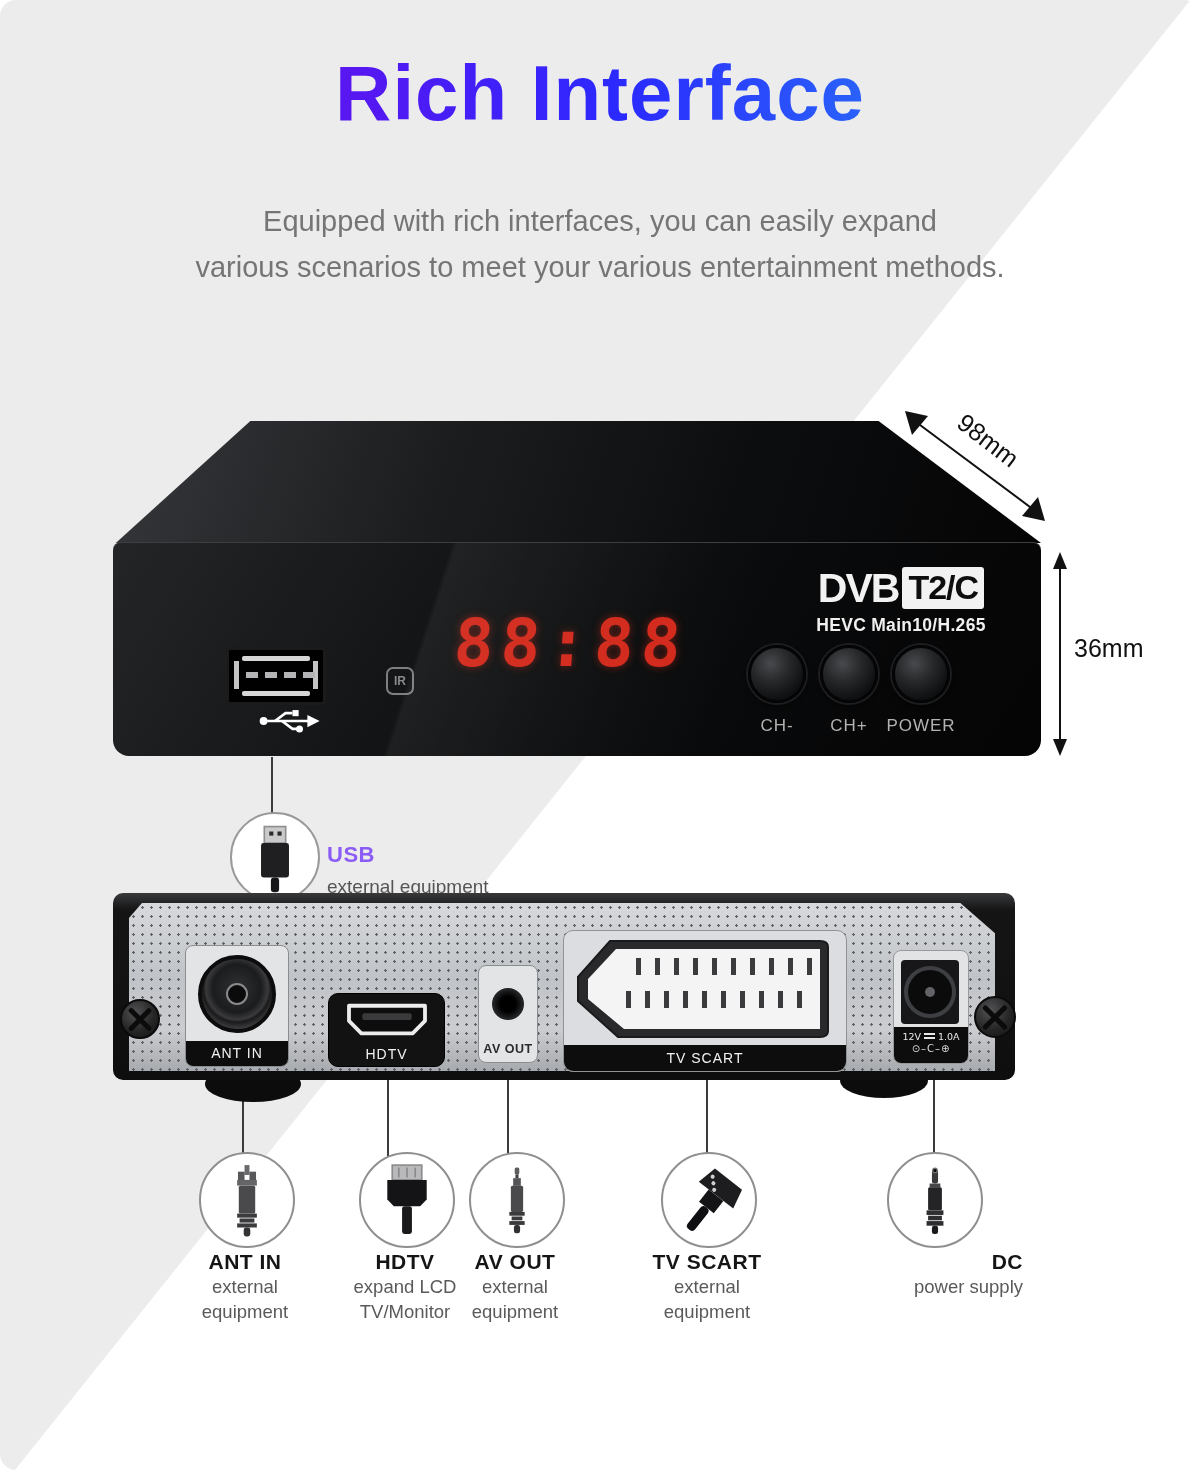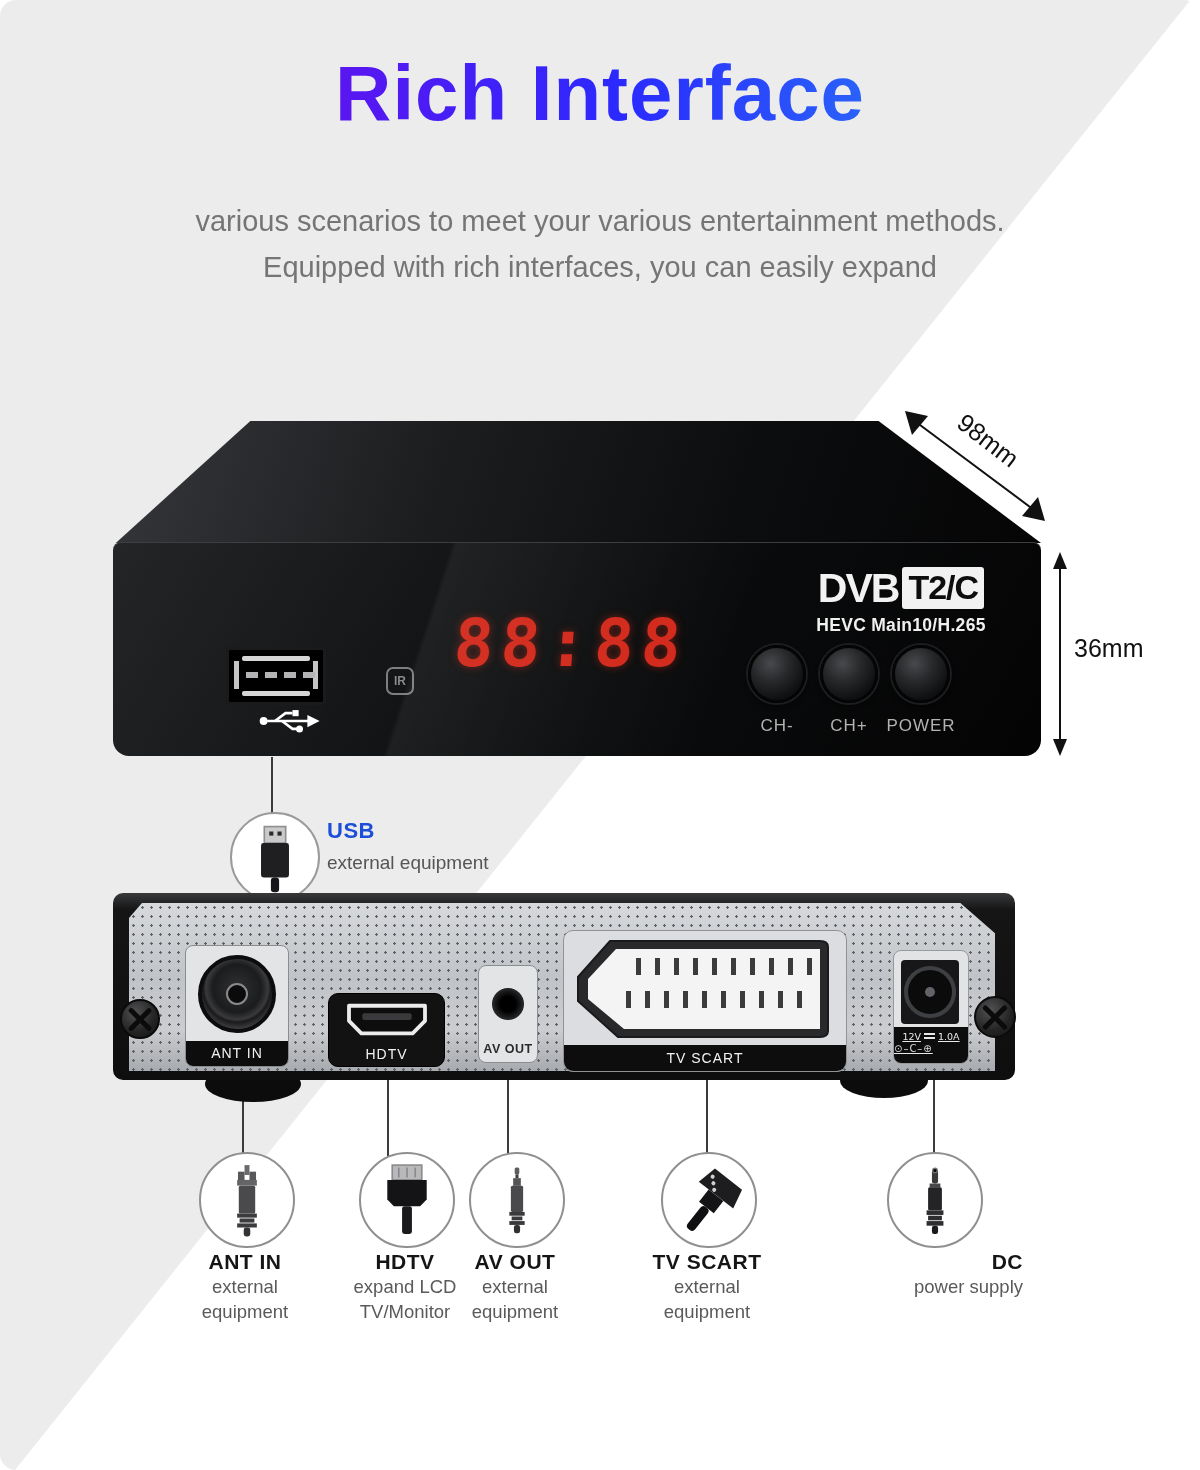--- a/index.html
+++ b/index.html
@@ -74,21 +74,21 @@
   .knob{width:52px;height:52px;border-radius:50%;border:3px solid #050506;
     background:radial-gradient(circle at 38% 30%,#47494c 0%,#26282a 38%,#101112 72%,#0a0b0c 100%);
     box-shadow:0 0 0 2px #1d1e20,0 3px 5px rgba(0,0,0,.6);}
   .btn-label{margin-top:13px;font-size:17px;color:#b3b3b3;letter-spacing:1px;white-space:nowrap;}
 
   
   .usb-line{position:absolute;left:271px;top:757px;width:2px;height:57px;background:#3b3b3b;}
   .usb-circle{position:absolute;left:230px;top:812px;width:86px;height:86px;border-radius:50%;
     background:#fff;border:2px solid #9a9a9a;display:flex;align-items:center;justify-content:center;}
   .usb-text{position:absolute;left:327px;top:818px;}
-  .usb-title{font-size:22px;font-weight:bold;color:#1d4ed8;letter-spacing:.5px;}
+  .usb-title{font-size:22px;font-weight:bold;color:#8b5cf6;letter-spacing:.5px;margin-top:24px;}
   .usb-desc{font-size:19px;color:#555;margin-top:8px;}
 
   
   .foot{position:absolute;background:#0c0c0d;border-radius:50%;z-index:1;}
   .foot-l{left:205px;top:1066px;width:96px;height:36px;}
   .foot-r{left:840px;top:1064px;width:88px;height:34px;}
   .rear{position:absolute;left:113px;top:893px;width:902px;height:187px;z-index:2;border-radius:10px;
     background:linear-gradient(180deg,#38393b 0%,#151516 9%,#0e0e0f 100%);}
   .plate{position:absolute;left:16px;top:10px;width:866px;height:168px;
     background-image:radial-gradient(#5d6167 1.05px,rgba(0,0,0,0) 1.45px),
@@ -122,21 +122,21 @@
   .mod-scart{left:450px;top:37px;width:282px;height:140px;background:#dcdde0;border:1px solid #909396;border-radius:10px;}
   .scart-svg{position:absolute;left:10px;top:8px;width:262px;height:100px;}
   .mod-scart .module-band{height:26px;line-height:26px;border-radius:0 0 9px 9px;}
   .mod-dc{left:780px;top:57px;width:74px;height:112px;background:#e2e3e5;border:1px solid #97999c;}
   .dc-block{position:absolute;left:7px;top:9px;width:58px;height:64px;background:#17171a;border-radius:4px;
     display:flex;align-items:center;justify-content:center;}
   .dc-ring{width:44px;height:44px;border-radius:50%;border:4px solid #3d3f42;background:#0b0b0c;
     display:flex;align-items:center;justify-content:center;}
   .dc-pin{width:10px;height:10px;border-radius:50%;background:#616366;}
   .dc-band{position:absolute;left:0;right:0;bottom:0;height:36px;background:#0d0d0d;border-radius:0 0 7px 7px;
-    text-align:left;color:#e8e8e8;font-family:"DejaVu Sans",sans-serif;text-decoration:underline;}
+    text-align:center;color:#e8e8e8;font-family:"DejaVu Sans",sans-serif;}
   .dc-rating{font-size:9.5px;margin-top:4px;display:flex;align-items:center;justify-content:center;gap:3px;}
   .dc-sym{display:inline-block;width:11px;height:5px;border-top:2px solid #e8e8e8;position:relative;}
   .dc-sym::after{content:"";position:absolute;left:0;top:2px;width:11px;border-top:2px dashed #e8e8e8;}
   .dc-polarity{font-size:10px;letter-spacing:1px;margin-top:1px;color:#ddd;}
 
   
   .co-line{position:absolute;width:2px;background:#3b3b3b;}
   .co-l1{left:242px;top:1064px;height:92px;} .co-l2{left:387px;top:1064px;height:92px;}
   .co-l3{left:507px;top:1060px;height:96px;} .co-l4{left:706px;top:1072px;height:84px;}
   .co-l5{left:933px;top:1060px;height:96px;}
@@ -150,22 +150,22 @@
   .co-desc:first-of-type{margin-top:6px;}
 </style>
 </head>
 <body>
 
 <div class="stage">
   <div class="bg-diagonal"></div>
 
   <h1 class="title">Rich Interface</h1>
   <div class="subtitle">
+    <div>Equipped with rich interfaces, you can easily expand</div>
     <div>various scenarios to meet your various entertainment methods.</div>
-    <div>Equipped with rich interfaces, you can easily expand</div>
   </div>
 
 
   <svg class="dim-d-arrow" viewBox="0 0 152 122">
     <line x1="16" y1="16" x2="134" y2="104" stroke="#111" stroke-width="2"></line>
     <polygon points="5,5 28,10 12,29" fill="#111"></polygon>
     <polygon points="145,115 122,110 138,91" fill="#111"></polygon>
   </svg>
   <div class="dim-d-label">98mm</div>
 

